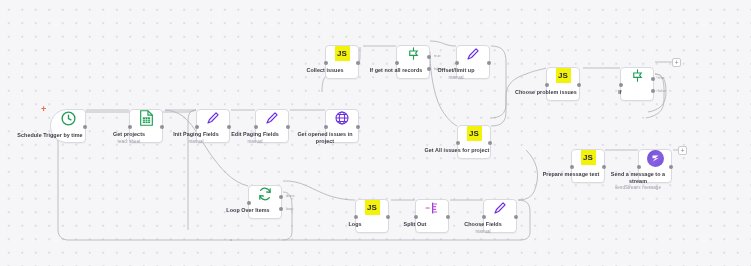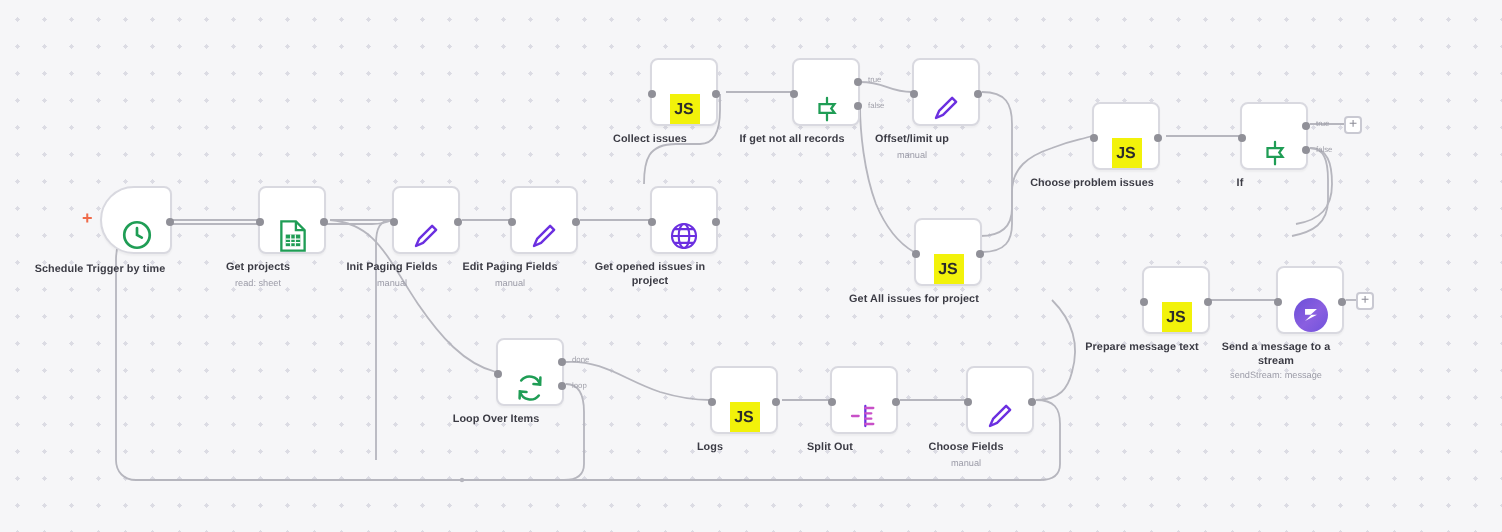--- a/index.html
+++ b/index.html
@@ -12,27 +12,27 @@
     position:relative;width:751px;height:266px;
     background-color:#f6f6f8;
     background-image:radial-gradient(circle, #dcdce4 1px, transparent 1.1px);
     background-size:13.5px 13.5px;
     background-position:2px 3px;
   }
   #wires{position:absolute;left:0;top:0;width:751px;height:266px;pointer-events:none;}
 
   .node{position:absolute;}
   .box{
-    position:absolute;left:0;top:0;
+    position:absolute;left:0;top:16px;
     width:34px;height:34px;
     background:#ffffff;
     border:1px solid #d9d9e0;
     border-radius:4px;
     box-sizing:border-box;
-    display:flex;align-items:flex-end;justify-content:center;
+    display:flex;align-items:flex-start;justify-content:center;
     box-shadow:0 1px 1px rgba(0,0,0,.04);
   }
   .box.trigger{
     width:36px;height:34px;
     border-top-left-radius:17px;border-bottom-left-radius:17px;
   }
   .label{
     position:absolute;top:38px;left:50%;transform:translateX(-50%);
     font-size:5.4px;color:#3b3b44;white-space:nowrap;text-align:center;
     line-height:6.6px;font-weight:600;letter-spacing:.05px;

